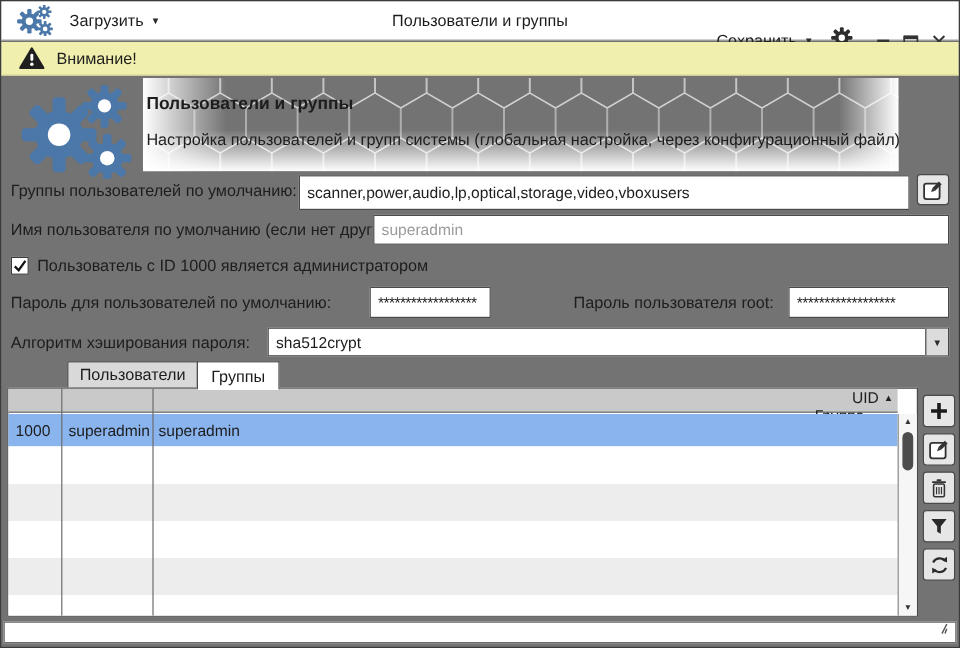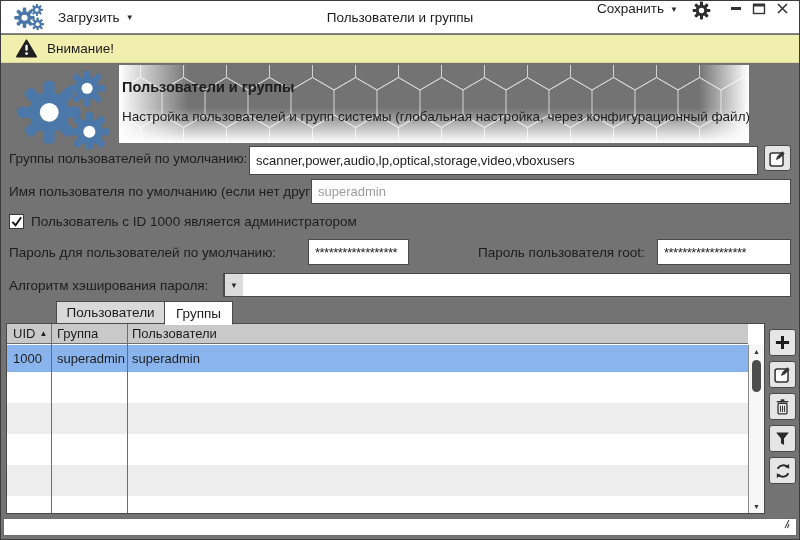--- a/index.html
+++ b/index.html
@@ -7,21 +7,21 @@
   .window{
     position:relative;width:800px;height:540px;background:#737373;
     border:1px solid #3c3c3c;overflow:hidden;
     font-family:"Liberation Sans","DejaVu Sans",sans-serif;color:#1d1d1d;
   }
   .abs{position:absolute;}
   
   .titlebar{position:absolute;left:0;top:0;right:0;height:33px;background:#fff;
     border-bottom:1px solid #8a8a8a;display:flex;align-items:center;}
   .tb-left{display:flex;align-items:center;gap:14px;padding-left:13px;}
-  .tb-right{position:absolute;right:10px;top:0;height:40px;display:flex;align-items:flex-start;gap:14px;}
+  .tb-right{position:absolute;right:10px;top:0;height:40px;display:flex;align-items:flex-end;gap:14px;}
   .tb-title{position:absolute;left:0;right:0;top:0;height:33px;display:flex;align-items:center;
     justify-content:center;font-size:13.5px;pointer-events:none;}
   .menu-btn{display:flex;align-items:center;gap:6px;font-size:13.5px;cursor:default;}
   .caret{font-size:8px;color:#2c2c2c;line-height:1;padding-top:2px;}
   .winctl{display:flex;align-items:center;gap:9px;margin-left:4px;}
   .winbtn{width:14px;height:14px;display:flex;align-items:center;justify-content:center;}
   
   .warnbar{position:absolute;left:0;top:34px;right:0;height:28px;background:#f0efae;
     border-bottom:1px solid #d9d79a;display:flex;align-items:center;gap:9px;padding-left:14px;}
   .warnbar span{font-size:13.5px;}
@@ -45,21 +45,21 @@
     display:flex;align-items:center;justify-content:center;font-size:8px;color:#2a2a2a;}
   
   .tab{position:absolute;top:300px;height:23px;display:flex;align-items:center;
     justify-content:center;font-size:13.5px;border:1px solid #4a4a4a;}
   .tab-inactive{background:#d9d9d9;}
   .tab-active{background:#fff;border-bottom:1px solid #fff;z-index:3;}
   
   .panel{position:absolute;left:5px;top:322px;width:759px;height:191px;background:#fff;
     border:1px solid #4a4a4a;z-index:2;}
   .thead{position:absolute;left:0;top:0;right:16px;height:20px;background:#c9c9c9;
-    border-bottom:1px solid #6d6d6d;display:flex;font-size:13px;align-items:flex-end;}
+    border-bottom:1px solid #6d6d6d;display:flex;font-size:13px;align-items:flex-end;flex-direction:column;}
   .th{padding-left:6px;display:flex;align-items:center;gap:4px;height:100%;}
   .sort{font-size:8px;color:#222;}
   .trow{position:absolute;left:0;top:21px;right:16px;height:27px;background:#8ab4ee;
     display:flex;align-items:center;font-size:13px;}
   .td{padding-left:6px;}
   .stripes{position:absolute;left:0;top:48px;right:16px;bottom:0;
     background:repeating-linear-gradient(180deg,#fff 0 31px,#ededed 31px 62px);}
   .vline{position:absolute;top:0;bottom:0;width:1px;background:#6d6d6d;z-index:2;}
   
   .vscroll{position:absolute;top:21px;right:0;bottom:0;width:16px;background:#f6f6f6;
@@ -210,20 +210,21 @@
   </div>
   <div class="lbl" style="left:30px;top:213px">Пользователь с ID 1000 является администратором</div>
 
   <div class="lbl" style="left:8px;top:244px">Пароль для пользователей по умолчанию:</div>
   <input class="fld" style="left: 307px; top: 238px; width: 101px; height: 26px; letter-spacing: -0.5px;" value="******************">
   <div class="lbl" style="left:477px;top:244px">Пароль пользователя root:</div>
   <input class="fld" style="left: 656px; top: 238px; width: 134px; height: 26px; letter-spacing: -0.5px;" value="******************">
 
   <div class="lbl" style="left:8px;top:277px">Алгоритм хэширования пароля:</div>
   <div class="combo">
+    <div class="combo-text">sha512crypt</div>
     <div class="combo-arrow">
       <span>▼</span>
     </div>
   </div>
 
   <div class="tab tab-inactive" style="left:55px;width:109px">
     <span>Пользователи</span>
   </div>
   <div class="tab tab-active" style="left:163px;width:69px;height:24px">
     <span>Группы</span>

